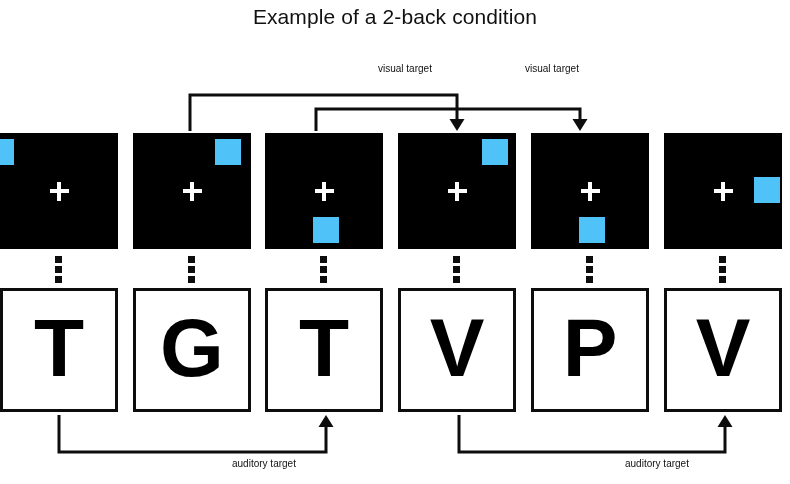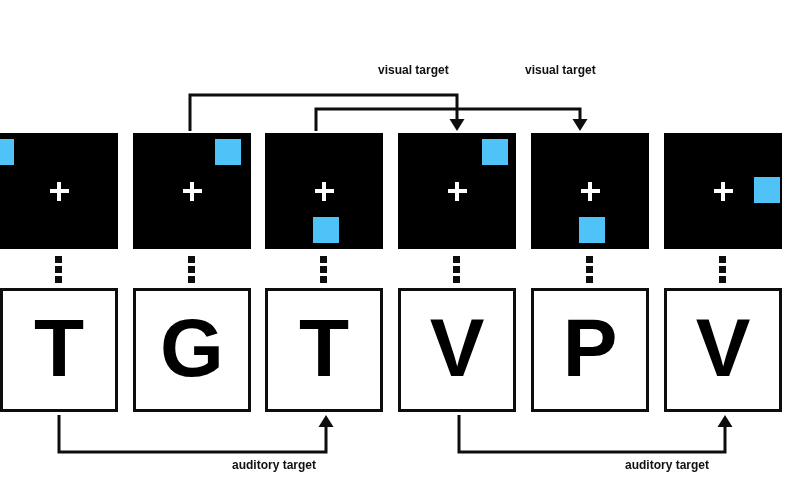--- a/index.html
+++ b/index.html
@@ -31,22 +31,22 @@
     text-align: center;
     font-size: 21px;
     font-weight: 400;
     letter-spacing: 0.1px;
     color: #111111;
     white-space: nowrap;
   }
   
   .arrow-label {
     position: absolute;
-    font-size: 12px;
-    font-weight: 700;
+    font-size: 10px;
+    font-weight: 400;
     color: #111111;
     white-space: nowrap;
   }
   #visual-target-label-1 { left: 378px; top: 63px; }
   #visual-target-label-2 { left: 525px; top: 63px; }
   #auditory-target-label-1 { left: 232px; top: 458px; }
   #auditory-target-label-2 { left: 625px; top: 458px; }
 
   
   #connectors {
@@ -139,20 +139,21 @@
     color: #000000;
     font-family: "Liberation Sans", sans-serif;
     margin-top: -4px;
   }
 </style>
 </head>
 <body style="background: rgb(255, 255, 255);">
 
 <div id="figure">
 
+  <div id="title">Example of a 2-back condition</div>
 
   <div class="arrow-label" id="visual-target-label-1">visual target</div>
   <div class="arrow-label" id="visual-target-label-2">visual target</div>
   <div class="arrow-label" id="auditory-target-label-1">auditory target</div>
   <div class="arrow-label" id="auditory-target-label-2">auditory target</div>
 
   <div class="visual-panel" style="left: 0px; background: rgb(0, 0, 0);">
     <div class="cue-square" style="left: -12px; top: 6px; background: rgb(79, 195, 247);"></div>
     <div class="fixation-cross" style="left: 49.5px; top: 48.5px;"></div>
   </div>

